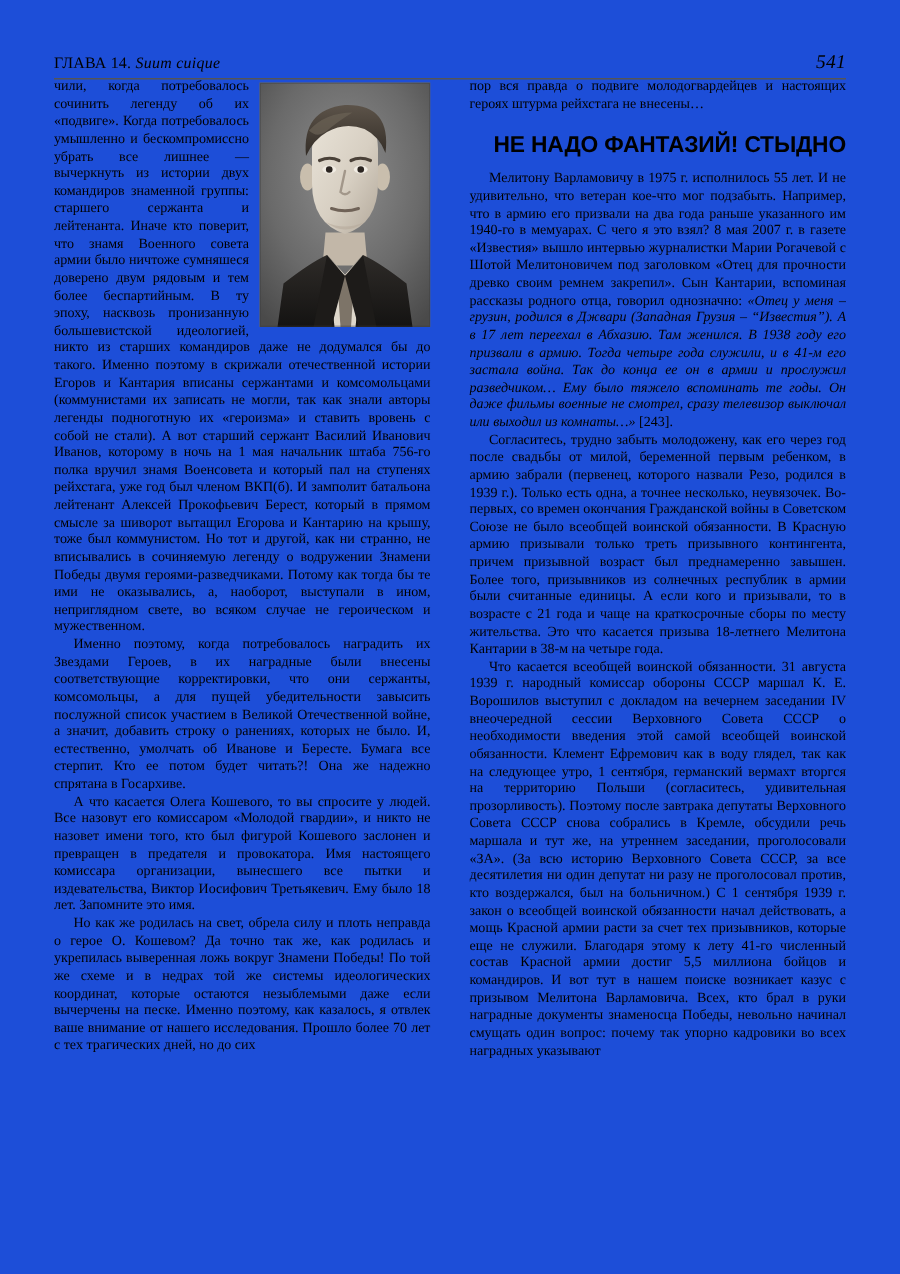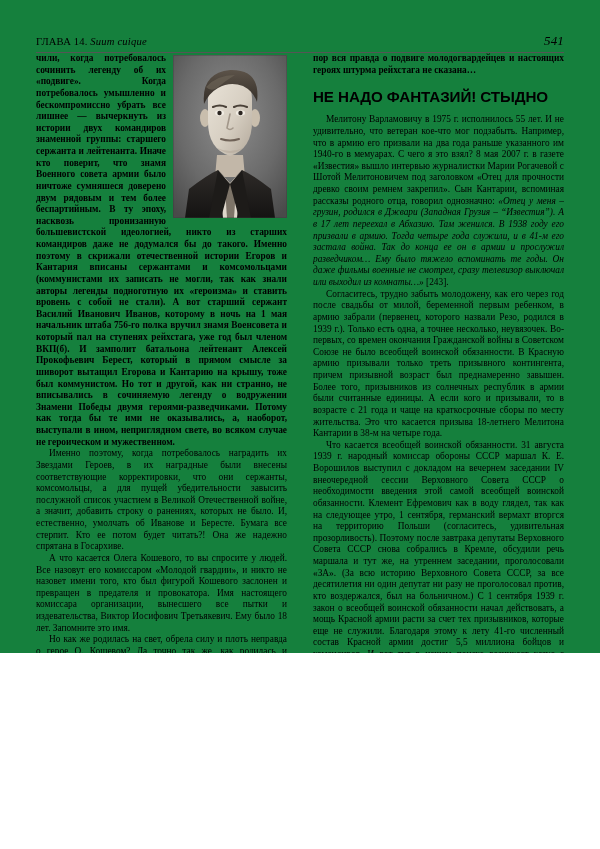--- a/index.html
+++ b/index.html
@@ -3,22 +3,22 @@
 <meta charset="utf-8">
 <style>
   html, body {
     margin: 0;
     padding: 0;
     background: #ffffff;
   }
   .page {
     position: relative;
     width: 600px;
-    height: 653px;
-    background: #15803d;
+    height: 849px;
+    background: #1d4ed8;
     overflow: hidden;
     font-family: "Liberation Serif", "DejaVu Serif", serif;
     color: #000000;
     box-sizing: border-box;
   }
 
   
   .runhead {
     position: absolute;
     left: 36px;
@@ -62,21 +62,21 @@
 
   .col p {
     margin: 0;
     font-size: 9.35px;
     line-height: 11.62px;
     text-align: justify;
     text-justify: inter-word;
     text-indent: 13px;
     hyphens: manual;
   }
-  .col p.cont { text-indent: 0; font-weight: bold; }
+  .col p.cont { text-indent: 0; }
   .col p em, .col p i { }
 
   
   .figure {
     float: right;
     width: 114px;
     margin: 2px 0 1px 7px;
     shape-margin: 4px;
   }
   .photo {
@@ -98,21 +98,21 @@
 
   
   .section-head {
     font-family: "Liberation Sans", "DejaVu Sans", sans-serif;
     font-weight: bold;
     font-size: 15.2px;
     line-height: 17px;
     letter-spacing: -0.1px;
     margin: 12px 0 9px 0;
     text-indent: 0;
-    text-align: left;
+    text-align: right;
   }
 </style>
 </head>
 <body>
 
 <div class="page">
 
   <div class="runhead">
     <div class="chapter">
       <span>ГЛАВА 14.</span>
@@ -188,21 +188,21 @@
         </div>
       </div>
 
       <p class="cont">чили, когда потребовалось сочинить легенду об их «подвиге». Когда потребовалось умышленно и бескомпромиссно убрать все лишнее — вычеркнуть из истории двух командиров знаменной группы: старшего сержанта и лейтенанта. Иначе кто поверит, что знамя Военного совета армии было ничтоже сумняшеся доверено двум рядовым и тем более беспартийным. В ту эпоху, насквозь пронизанную большевистской идеологией, никто из старших командиров даже не додумался бы до такого. Именно поэтому в скрижали отечественной истории Егоров и Кантария вписаны сержантами и комсомольцами (коммунистами их записать не могли, так как знали авторы легенды подноготную их «героизма» и ставить вровень с собой не стали). А вот старший сержант Василий Иванович Иванов, которому в ночь на 1 мая начальник штаба 756-го полка вручил знамя Военсовета и который пал на ступенях рейхстага, уже год был членом ВКП(б). И замполит батальона лейтенант Алексей Прокофьевич Берест, который в прямом смысле за шиворот вытащил Егорова и Кантарию на крышу, тоже был коммунистом. Но тот и другой, как ни странно, не вписывались в сочиняемую легенду о водружении Знамени Победы двумя героями-разведчиками. Потому как тогда бы те ими не оказывались, а, наоборот, выступали в ином, неприглядном свете, во всяком случае не героическом и мужественном.</p>
       <p>Именно поэтому, когда потребовалось наградить их Звездами Героев, в их наградные были внесены соответствующие корректировки, что они сержанты, комсомольцы, а для пущей убедительности завысить послужной список участием в Великой Отечественной войне, а значит, добавить строку о ранениях, которых не было. И, естественно, умолчать об Иванове и Бересте. Бумага все стерпит. Кто ее потом будет читать?! Она же надежно спрятана в Госархиве.</p>
       <p>А что касается Олега Кошевого, то вы спросите у людей. Все назовут его комиссаром «Молодой гвардии», и никто не назовет имени того, кто был фигурой Кошевого заслонен и превращен в предателя и провокатора. Имя настоящего комиссара организации, вынесшего все пытки и издевательства, Виктор Иосифович Третьякевич. Ему было 18 лет. Запомните это имя.</p>
       <p>Но как же родилась на свет, обрела силу и плоть неправда о герое О. Кошевом? Да точно так же, как родилась и укрепилась выверенная ложь вокруг Знамени Победы! По той же схеме и в недрах той же системы идеологических координат, которые остаются незыблемыми даже если вычерчены на песке. Именно поэтому, как казалось, я отвлек ваше внимание от нашего исследования. Прошло более 70 лет с тех трагических дней, но до сих</p>
     </div>
 
     <div class="col col-right">
-      <p class="cont">пор вся правда о подвиге молодогвардейцев и настоящих героях штурма рейхстага не сказана…</p>
+      <p class="cont">пор вся правда о подвиге молодогвардейцев и настоящих героях штурма рейхстага не внесены…</p>
 
       <div class="section-head">НЕ НАДО ФАНТАЗИЙ! СТЫДНО</div>
 
       <p><span>Мелитону Варламовичу в 1975 г. исполнилось 55 лет. И не удивительно, что ветеран кое-что мог подзабыть. Например, что в армию его призвали на два года раньше указанного им 1940-го в мемуарах. С чего я это взял? 8 мая 2007 г. в газете «Известия» вышло интервью журналистки Марии Рогачевой с Шотой Мелитоновичем под заголовком «Отец для прочности древко своим ремнем закрепил». Сын Кантарии, вспоминая рассказы родного отца, говорил однозначно: </span><em>«Отец у меня – грузин, родился в Джвари (Западная Грузия – “Известия”). А в 17 лет переехал в Абхазию. Там женился. В 1938 году его призвали в армию. Тогда четыре года служили, и в 41-м его застала война. Так до конца ее он в армии и прослужил разведчиком… Ему было тяжело вспоминать те годы. Он даже фильмы военные не смотрел, сразу телевизор выключал или выходил из комнаты…»</em><span> [243].</span></p>
 
       <p>Согласитесь, трудно забыть молодожену, как его через год после свадьбы от милой, беременной первым ребенком, в армию забрали (первенец, которого назвали Резо, родился в 1939 г.). Только есть одна, а точнее несколько, неувязочек. Во-первых, со времен окончания Гражданской войны в Советском Союзе не было всеобщей воинской обязанности. В Красную армию призывали только треть призывного контингента, причем призывной возраст был преднамеренно завышен. Более того, призывников из солнечных республик в армии были считанные единицы. А если кого и призывали, то в возрасте с 21 года и чаще на краткосрочные сборы по месту жительства. Это что касается призыва 18-летнего Мелитона Кантарии в 38-м на четыре года.</p>
       <p>Что касается всеобщей воинской обязанности. 31 августа 1939 г. народный комиссар обороны СССР маршал К. Е. Ворошилов выступил с докладом на вечернем заседании IV внеочередной сессии Верховного Совета СССР о необходимости введения этой самой всеобщей воинской обязанности. Клемент Ефремович как в воду глядел, так как на следующее утро, 1 сентября, германский вермахт вторгся на территорию Польши (согласитесь, удивительная прозорливость). Поэтому после завтрака депутаты Верховного Совета СССР снова собрались в Кремле, обсудили речь маршала и тут же, на утреннем заседании, проголосовали «ЗА». (За всю историю Верховного Совета СССР, за все десятилетия ни один депутат ни разу не проголосовал против, кто воздержался, был на больничном.) С 1 сентября 1939 г. закон о всеобщей воинской обязанности начал действовать, а мощь Красной армии расти за счет тех призывников, которые еще не служили. Благодаря этому к лету 41-го численный состав Красной армии достиг 5,5 миллиона бойцов и командиров. И вот тут в нашем поиске возникает казус с призывом Мелитона Варламовича. Всех, кто брал в руки наградные документы знаменосца Победы, невольно начинал смущать один вопрос: почему так упорно кадровики во всех наградных указывают</p>
     </div>
 
   </div>

